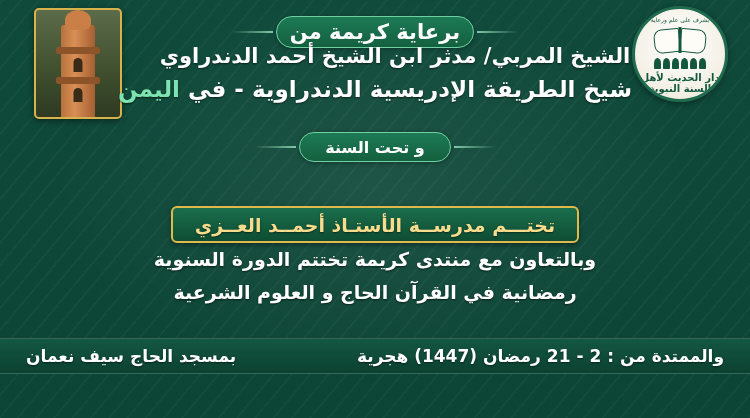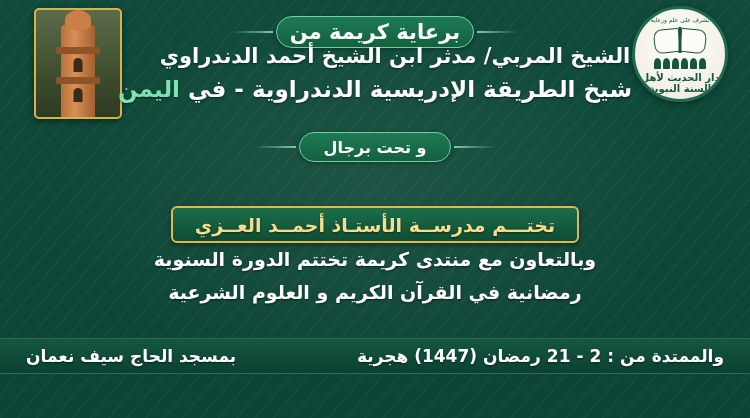--- a/index.html
+++ b/index.html
@@ -342,27 +342,27 @@
     </div>
 
     <div class="ribbon" id="ribbon-sponsor">برعاية كريمة من</div>
 
     <div class="line" id="line-sponsor-1">الشيخ المربي/ مدثر ابن الشيخ أحمد الدندراوي</div>
     <div class="line" id="line-sponsor-2">
       <span>شيخ الطريقة الإدريسية الدندراوية - في</span>
       <span class="accent">اليمن</span>
     </div>
 
-    <div class="ribbon" id="ribbon-slogan">و تحت برجال</div>
+    <div class="ribbon" id="ribbon-slogan">و تحت السنة</div>
 
 
     <div class="gold-bar">تختـــم مدرســة الأستـاذ أحمــد العــزي</div>
 
     <div class="line" id="line-collab-1">وبالتعاون مع منتدى كريمة تختتم الدورة السنوية</div>
-    <div class="line" id="line-collab-2">رمضانية في القرآن الكريم و العلوم الشرعية</div>
+    <div class="line" id="line-collab-2">رمضانية في القرآن الحاج و العلوم الشرعية</div>
 
     <div class="bottom-strip">
       <div class="txt">والممتدة من : 2 - 21 رمضان (1447) هجرية</div>
       <div class="txt">بمسجد الحاج سيف نعمان</div>
     </div>
 
 
   </div>
 </div>
 

